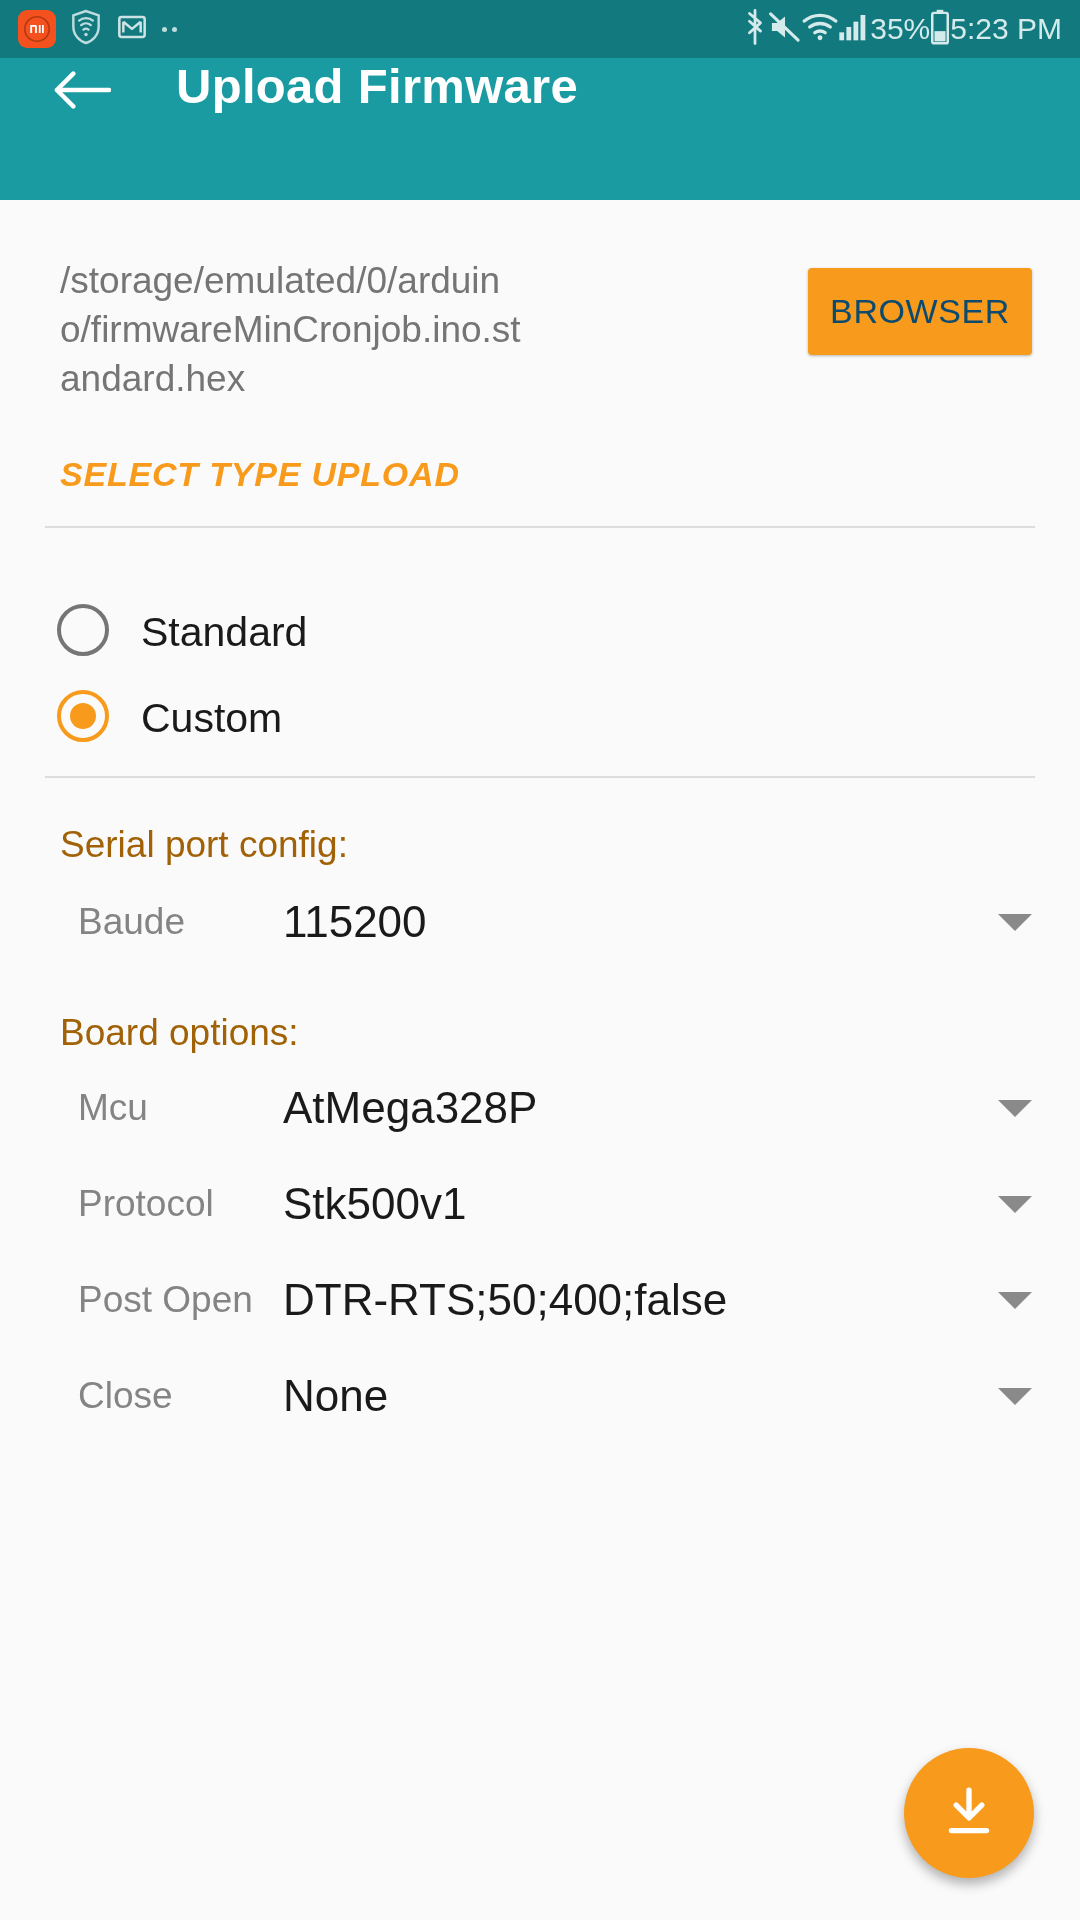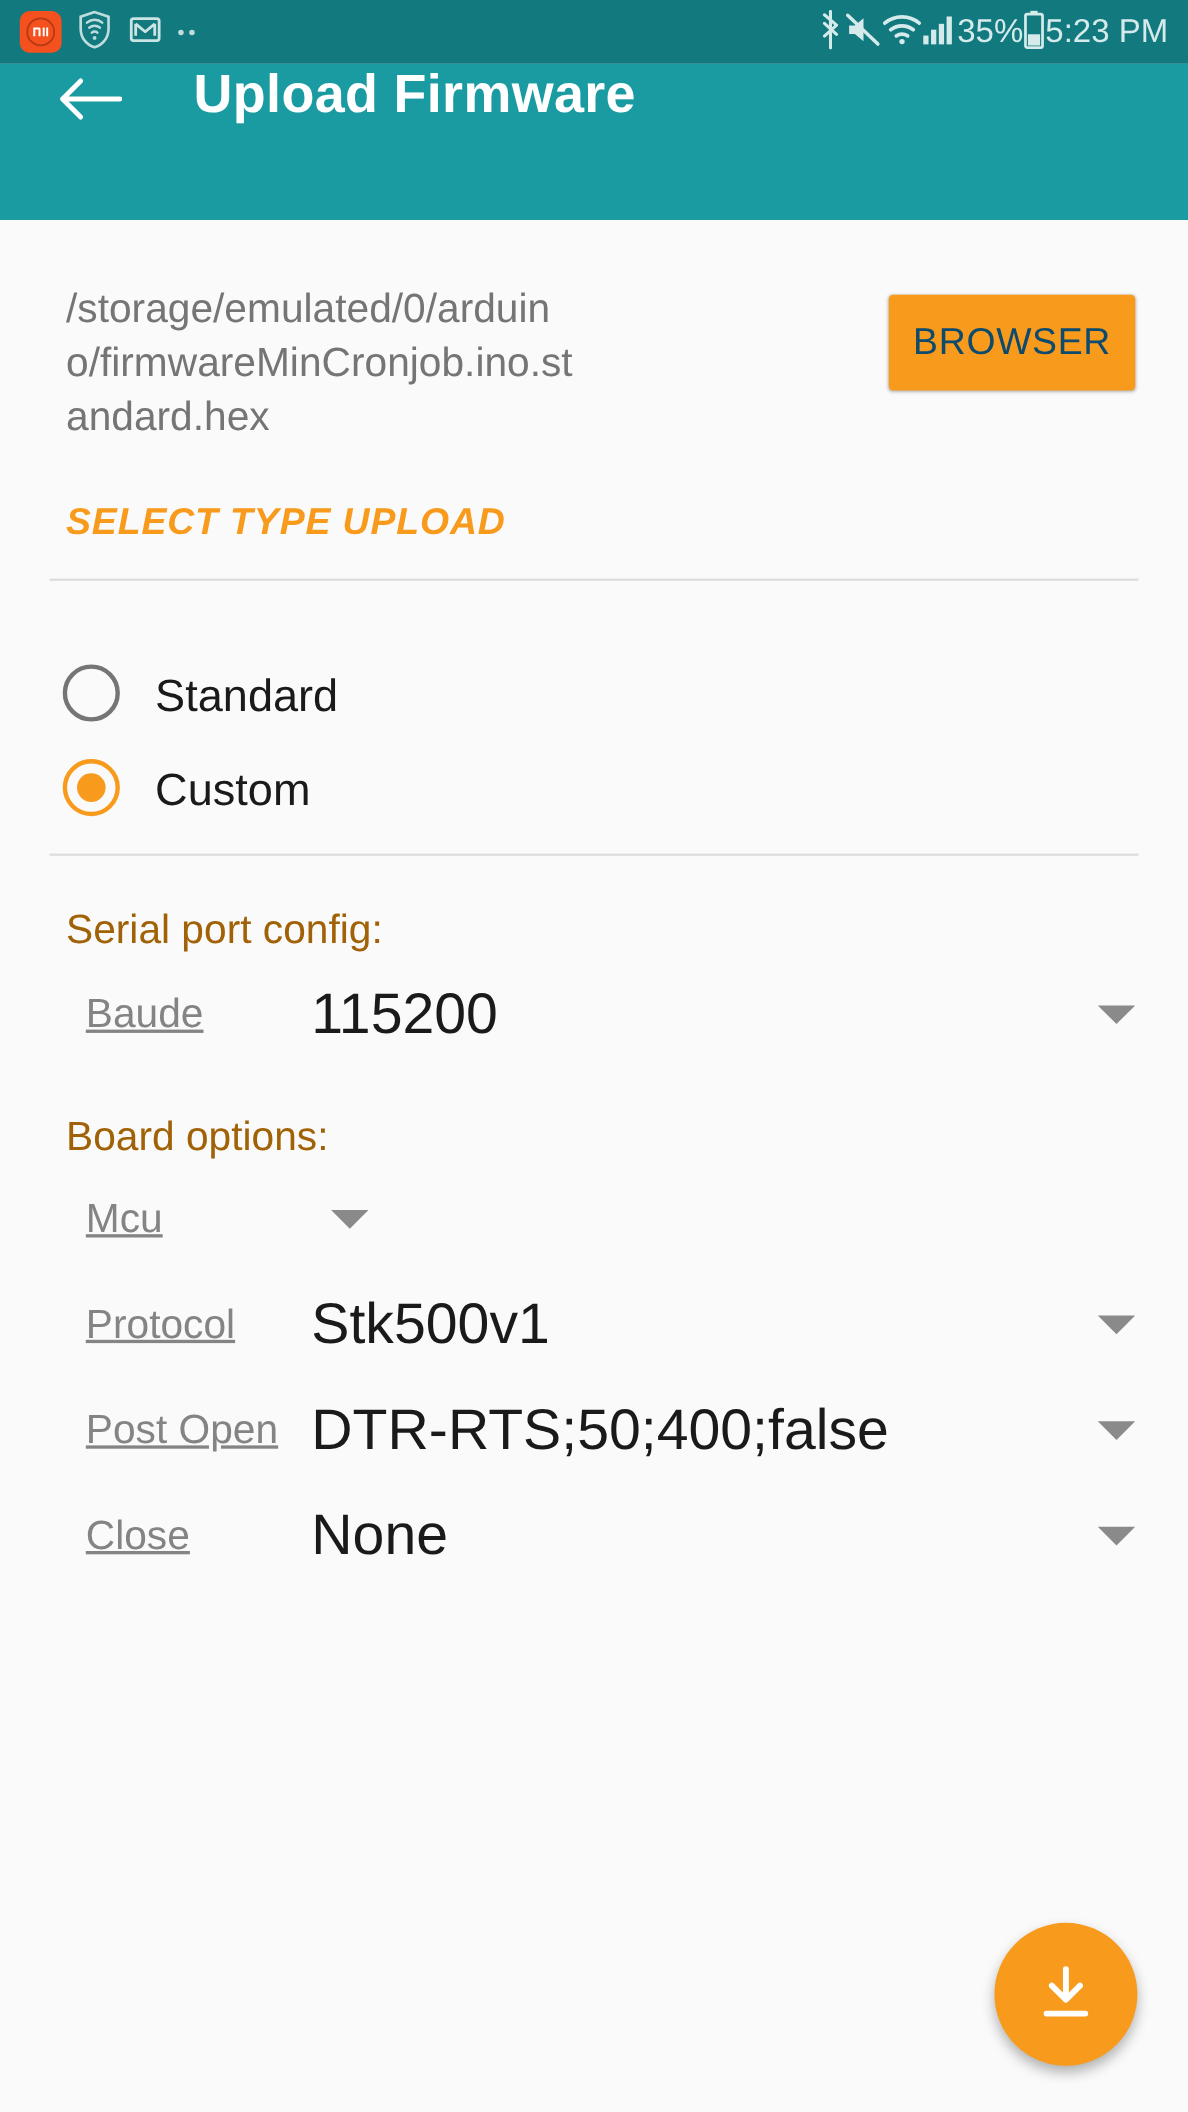--- a/index.html
+++ b/index.html
@@ -138,25 +138,24 @@
     display:flex; align-items:center;
     height:96px;
     padding:0 48px 0 78px;
   }
   .spin-label{
     color:#848484;
     font-size:37px;
     width:205px;
     flex:0 0 auto;
     font-weight:400;
-    text-decoration:underline;
   }
   .spin-value{
     color:#1A1A1A;
-    font-size:52px;
+    font-size:44px;
     font-weight:400;
     flex:1 1 auto;
     white-space:nowrap;
   }
   .caret{
     width:0;height:0;flex:0 0 auto;
     border-left:17px solid transparent;
     border-right:17px solid transparent;
     border-top:17px solid #8A8A8A;
     margin-left:18px;
@@ -304,20 +303,21 @@
       <span class="spin-value">115200</span>
       <span class="caret"></span>
     </div>
   </div>
 
   <div style="padding-top:42px">
     <div class="group-title">Board options:</div>
 
     <div class="spinner-row" style="margin-top:6px">
       <span class="spin-label">Mcu</span>
+      <span class="spin-value">AtMega328P</span>
       <span class="caret"></span>
     </div>
 
     <div class="spinner-row">
       <span class="spin-label">Protocol</span>
       <span class="spin-value">Stk500v1</span>
       <span class="caret"></span>
     </div>
 
 

